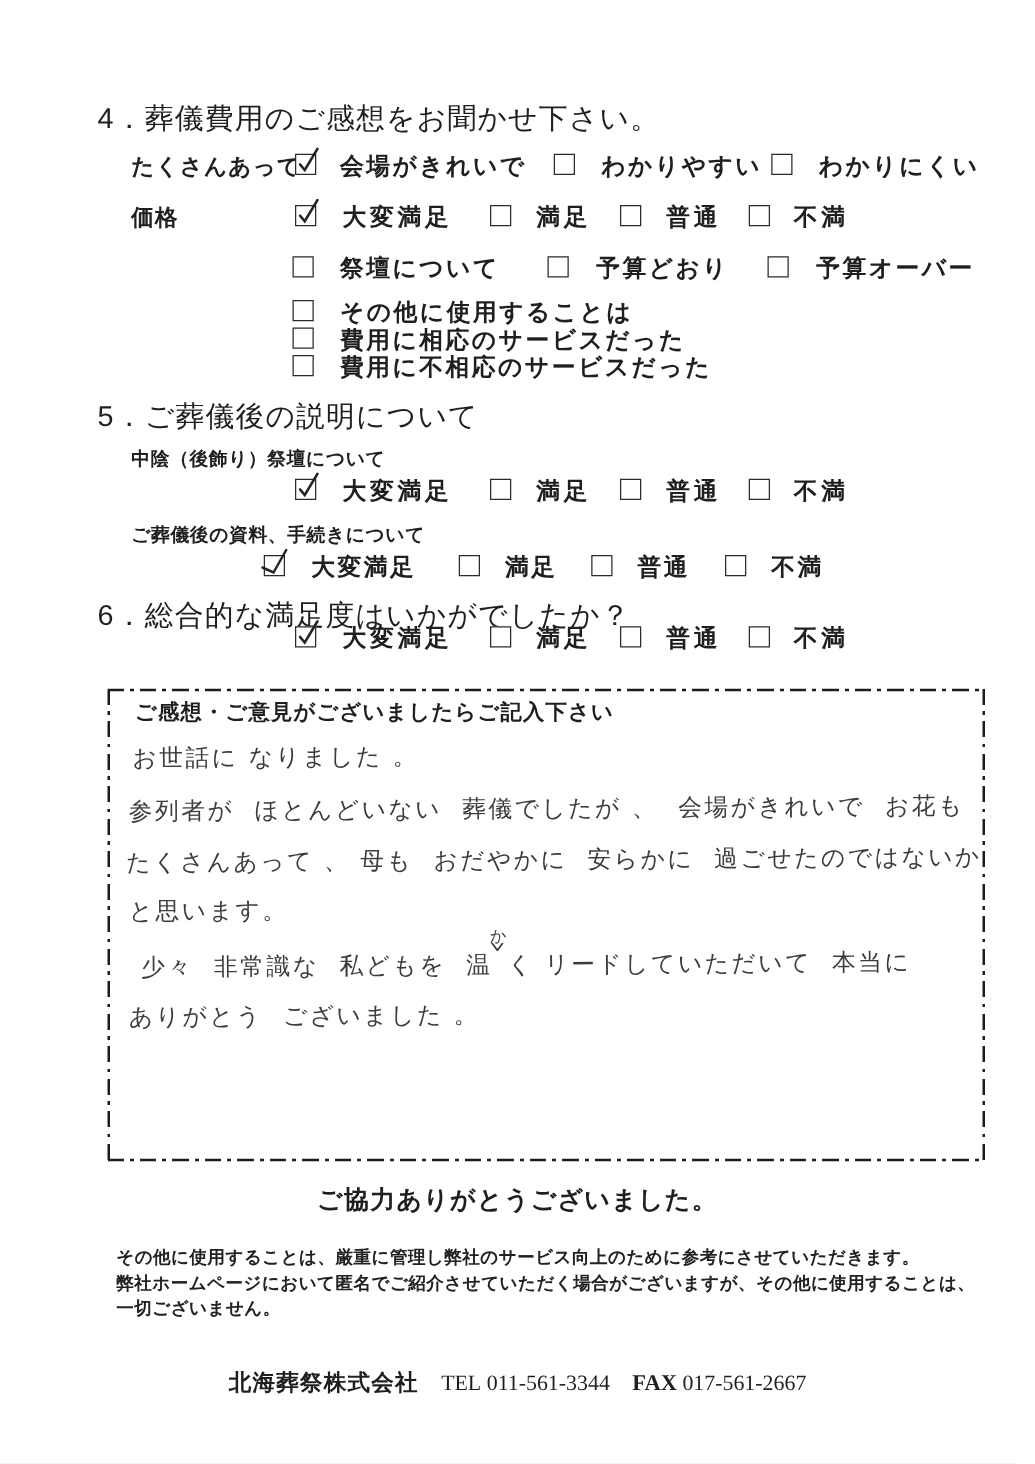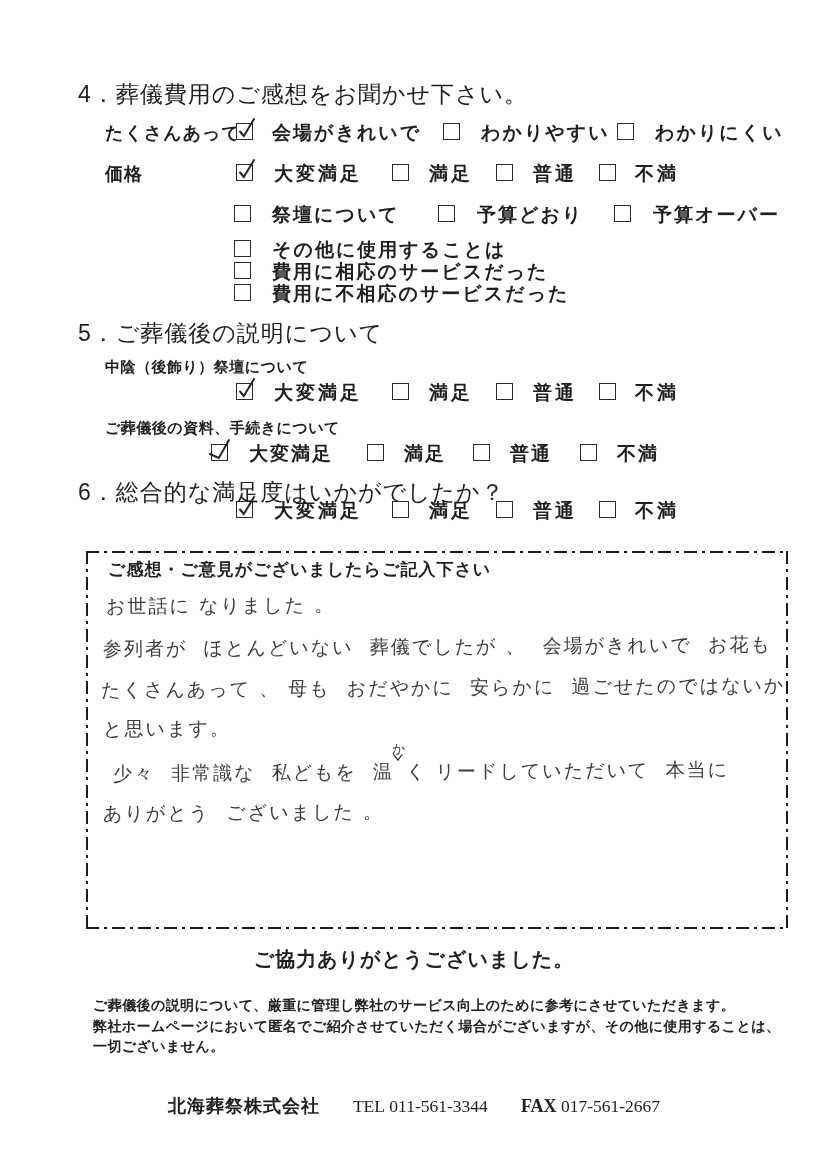--- a/index.html
+++ b/index.html
@@ -75,21 +75,21 @@
   .ins svg{position:absolute;left:-1px;top:-4px;}
   #closing{
     position:absolute;left:0;top:946px;width:828px;text-align:center;
     font-size:20px;font-weight:700;letter-spacing:1px;
   }
   #privacy{position:absolute;left:93px;top:995px;font-size:14px;font-weight:600;
     letter-spacing:0.4px;line-height:20.5px;color:#222;}
   #privacy span{display:block;white-space:pre;}
   #footer{
     position:absolute;left:0;top:1068px;width:828px;display:flex;
-    justify-content:center;align-items:baseline;gap:33px;white-space:nowrap;
+    justify-content:center;align-items:baseline;gap:18px;white-space:nowrap;
   }
   #footer .company{font-size:18px;font-weight:700;letter-spacing:1px;}
   .serif{font-family:"Liberation Serif","DejaVu Serif",serif;font-size:17.5px;margin-top:28px;}
   .serif b{font-size:18px;}
 </style>
 </head>
 <body>
 
 <div id="page">
 
@@ -211,21 +211,21 @@
     <div class="hw" style="left:17px;top:83px">参列者が  ほとんどいない  葬儀でしたが 、  会場がきれいで  お花も</div>
     <div class="hw" style="left:15px;top:124px">たくさんあって 、 母も  おだやかに  安らかに  過ごせたのではないか</div>
     <div class="hw" style="left:17px;top:165px">と思います。</div>
     <div class="hw" style="left:27px;top:207px"><span>少々  非常識な  私どもを  温</span><span class="ins"><svg width="10" height="7" viewBox="0 0 10 7">
             <path d="M0.5 0 L5 6 L9.5 0" fill="none" stroke="#3c3c3c" stroke-width="1.4"></path>
           </svg><span class="ins-kana">か</span></span><span>く リードしていただいて  本当に</span></div>
     <div class="hw" style="left:17px;top:249px">ありがとう  ございました 。</div>
   </div>
 
   <div id="privacy">
-    <span>ご葬儀後の説明について、厳重に管理し弊社のサービス向上のために参考にさせていただきます。</span>
+    <span>その他に使用することは、厳重に管理し弊社のサービス向上のために参考にさせていただきます。</span>
     <span>弊社ホームページにおいて匿名でご紹介させていただく場合がございますが、その他に使用することは、</span>
     <span>一切ございません。</span>
   </div>
 
   <div id="footer">
     <span class="company">北海葬祭株式会社</span>
     <span class="serif"><span>TEL</span>&nbsp;<span>011-561-3344</span></span>
     <span class="serif"><b>FAX</b>&nbsp;<span>017-561-2667</span></span>
   </div>
 

